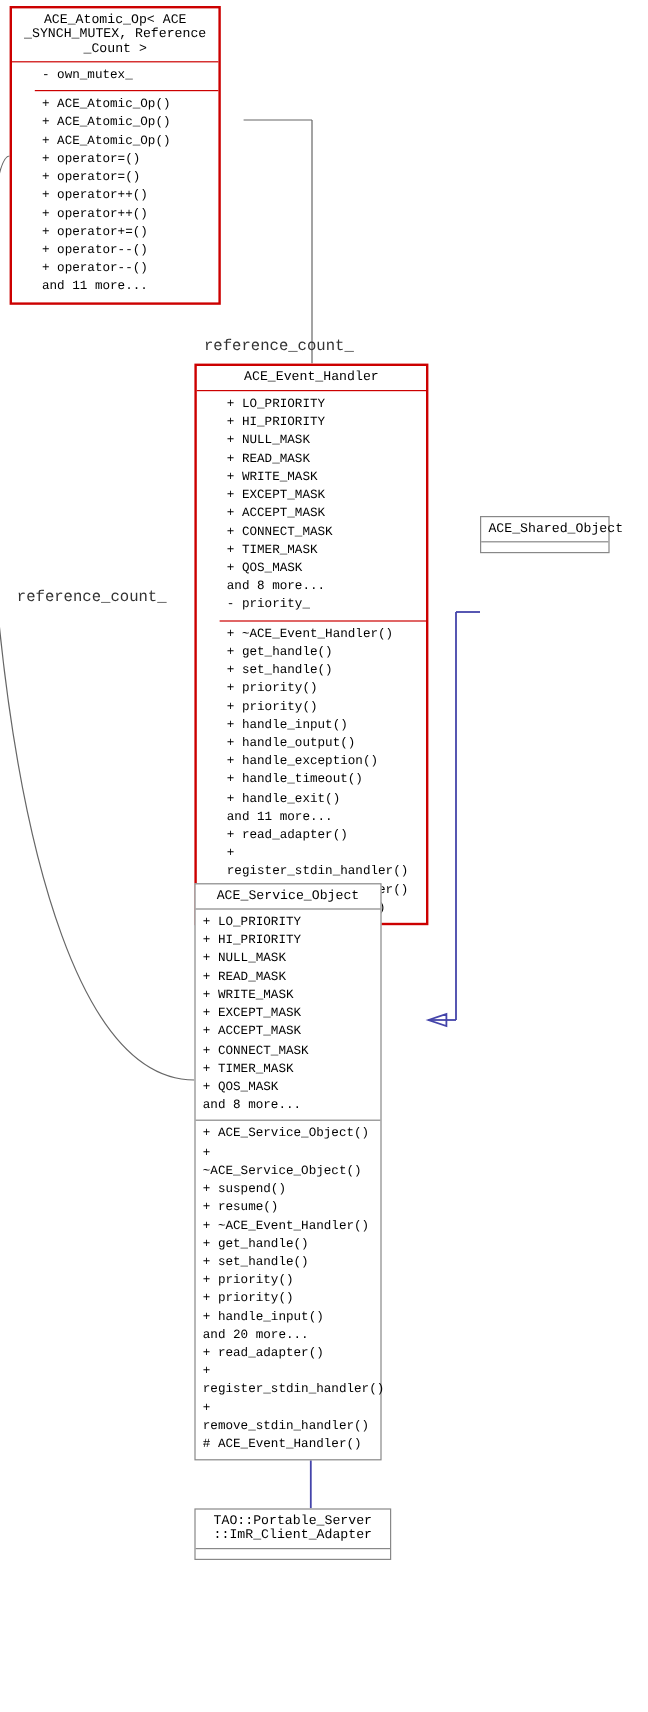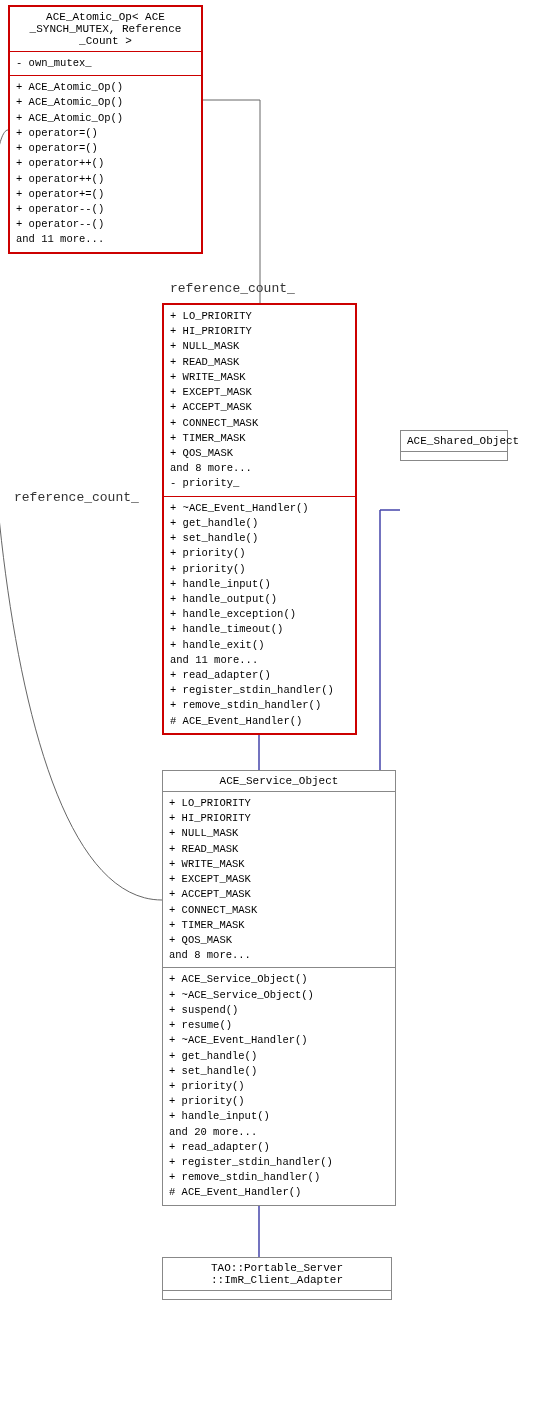--- a/index.html
+++ b/index.html
@@ -38,20 +38,21 @@
       border-bottom-color: #cc0000;
     }
     .uml-box-section {
       padding: 4px 6px;
       border-bottom: 1px solid #888;
       line-height: 1.45;
       font-size: 10.5px;
     }
     .uml-box.red-border .uml-box-section {
       border-bottom-color: #cc0000;
+      margin-left: 19px;
     }
     .uml-box-section:last-child {
       border-bottom: none;
     }
     svg.connectors {
       position: absolute;
       top: 0; left: 0;
       width: 540px;
       height: 1427px;
       pointer-events: none;
@@ -83,21 +84,21 @@
     <polygon points="357,850 372,845 372,855" fill="none" stroke="#4444aa" stroke-width="1.5"></polygon>
 
     <line x1="259" y1="1257" x2="259" y2="1188" stroke="#4444aa" stroke-width="1.5"></line>
     <polygon points="259,1181 254,1196 264,1196" fill="none" stroke="#4444aa" stroke-width="1.5"></polygon>
   </svg>
 
   <div class="label-text" style="left:170px; top:281px;">reference_count_</div>
 
   <div class="label-text" style="left:14px; top:490px;">reference_count_</div>
 
-  <div class="uml-box red-border" style="left:8px; top:5px; width:195px;">
+  <div class="uml-box red-border" style="left:8px; top:5px; width:176px;">
     <div class="uml-box-title">
       ACE_Atomic_Op&lt; ACE<br>_SYNCH_MUTEX, Reference<br>_Count &gt;
     </div>
     <div class="uml-box-section">
       - own_mutex_
     </div>
     <div class="uml-box-section">
       + ACE_Atomic_Op()<br>
       + ACE_Atomic_Op()<br>
       + ACE_Atomic_Op()<br>
@@ -106,20 +107,23 @@
       + operator++()<br>
       + operator++()<br>
       + operator+=()<br>
       + operator--()<br>
       + operator--()<br>
       and 11 more...
     </div>
   </div>
 
   <div class="uml-box red-border" style="left:162px; top:303px; width:195px;">
+    <div class="uml-box-title">
+      ACE_Event_Handler
+    </div>
     <div class="uml-box-section">
       + LO_PRIORITY<br>
       + HI_PRIORITY<br>
       + NULL_MASK<br>
       + READ_MASK<br>
       + WRITE_MASK<br>
       + EXCEPT_MASK<br>
       + ACCEPT_MASK<br>
       + CONNECT_MASK<br>
       + TIMER_MASK<br>
@@ -147,21 +151,21 @@
   </div>
 
   <div class="uml-box" style="left:400px; top:430px; width:108px;">
     <div class="uml-box-title">
       ACE_Shared_Object
     </div>
     <div class="uml-box-section" style="min-height:8px;">
     </div>
   </div>
 
-  <div class="uml-box" style="left:162px; top:770px; width:234px;">
+  <div class="uml-box" style="left:162px; top:736px; width:156px;">
     <div class="uml-box-title">
       ACE_Service_Object
     </div>
     <div class="uml-box-section">
       + LO_PRIORITY<br>
       + HI_PRIORITY<br>
       + NULL_MASK<br>
       + READ_MASK<br>
       + WRITE_MASK<br>
       + EXCEPT_MASK<br>
@@ -183,21 +187,21 @@
       + priority()<br>
       + handle_input()<br>
       and 20 more...<br>
       + read_adapter()<br>
       + register_stdin_handler()<br>
       + remove_stdin_handler()<br>
       # ACE_Event_Handler()
     </div>
   </div>
 
-  <div class="uml-box" style="left:162px; top:1257px; width:230px;">
+  <div class="uml-box" style="left:162px; top:1257px; width:164px;">
     <div class="uml-box-title">
       TAO::Portable_Server<br>::ImR_Client_Adapter
     </div>
     <div class="uml-box-section" style="min-height:8px;">
     </div>
   </div>
 
 </div>
 
 </body></html>

